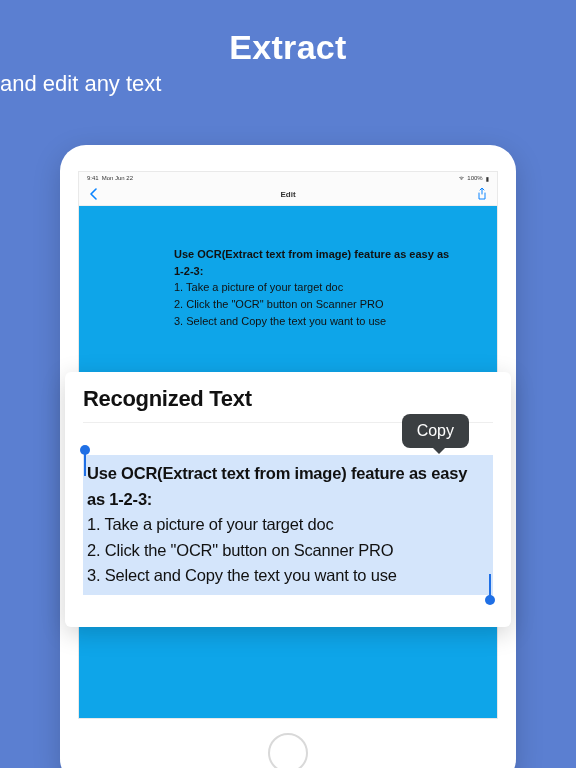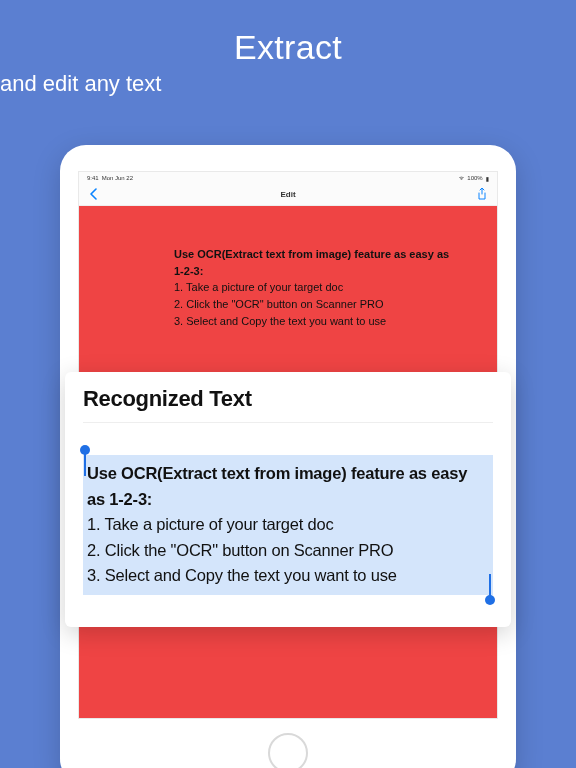--- a/index.html
+++ b/index.html
@@ -8,21 +8,21 @@
       height: 768px;
       background: #5b7fd1;
       font-family: -apple-system, BlinkMacSystemFont, "Segoe UI", Helvetica, Arial, sans-serif;
       overflow: hidden;
       position: relative;
     }
     .hero-title {
       text-align: center;
       color: #fff;
       font-size: 34px;
-      font-weight: 400;
+      font-weight: 700;
       margin-top: 28px;
       letter-spacing: 0.3px;
     }
     .hero-subtitle {
       text-align: left;
       color: #fff;
       font-size: 22px;
       font-weight: 400;
       margin-top: 4px;
     }
@@ -35,21 +35,21 @@
       background: #fff;
       border-radius: 26px;
       box-shadow: 0 8px 28px rgba(0,0,0,0.18);
     }
     .ipad-screen {
       position: absolute;
       left: 18px;
       top: 26px;
       width: 420px;
       height: 548px;
-      background: #ef4444;
+      background: #0ea5e9;
       border: 1px solid #e9e9e9;
     }
     .status-bar {
       height: 12px;
       display: flex;
       justify-content: space-between;
       align-items: center;
       padding: 0 8px;
       font-size: 6px;
       color: #333;
@@ -224,20 +224,21 @@
     <div class="content-area">
       <div class="original-bold">Use OCR(Extract text from image) feature as easy as 1-2-3:</div>
       <div class="original-line">1. Take a picture of your target doc</div>
       <div class="original-line">2. Click the "OCR" button on Scanner PRO</div>
       <div class="original-line">3. Select and Copy the text you want to use</div>
     </div>
 
     <div class="recognized-panel">
       <div class="panel-heading">Recognized Text</div>
 
+      <div class="copy-tooltip">Copy</div>
 
       <div class="selection-box">
         <div class="cursor-left"></div>
         <div class="sel-bold">Use OCR(Extract text from image) feature as easy as 1-2-3:</div>
         <div class="sel-line">1. Take a picture of your target doc</div>
         <div class="sel-line">2. Click the "OCR" button on Scanner PRO</div>
         <div class="sel-line">3. Select and Copy the text you want to use</div>
         <div class="cursor-right"></div>
       </div>
     </div>

